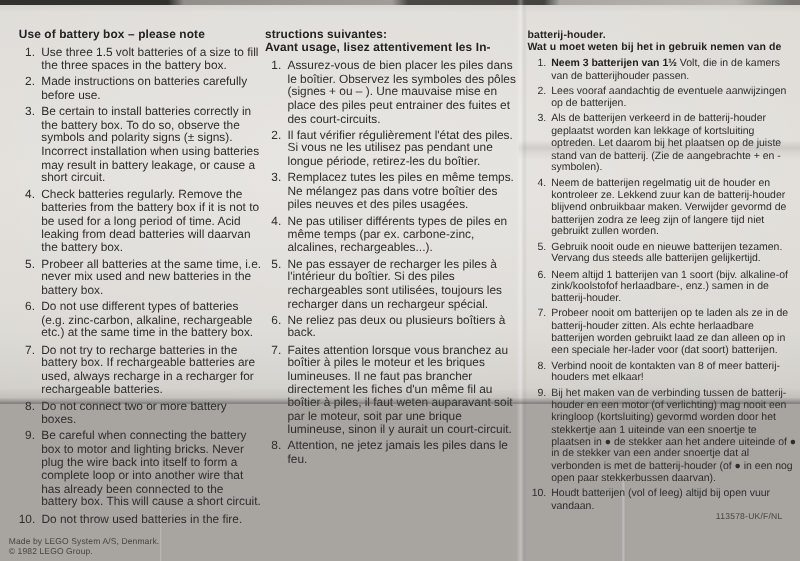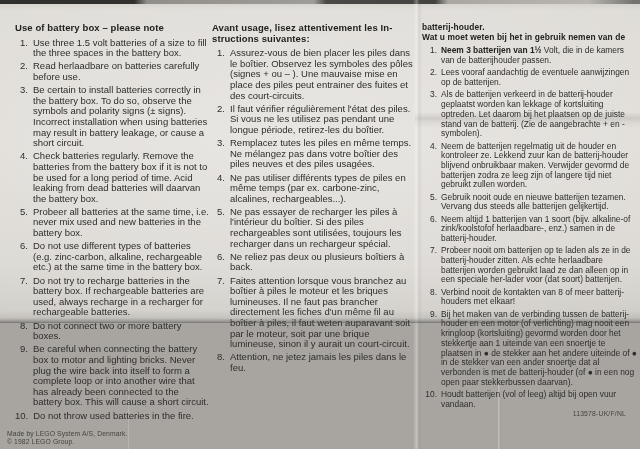--- a/index.html
+++ b/index.html
@@ -83,21 +83,21 @@
     <div class="heading">
         <div>Use of battery box – please note</div>
       </div>
     <div class="list">
         <div class="item">
           <span class="num">1.</span>
           <span class="txt">Use three 1.5 volt batteries of a size to fill the three spaces in the battery box.</span>
         </div>
         <div class="item">
           <span class="num">2.</span>
-          <span class="txt">Read herlaadbare on batteries carefully before use.</span>
+          <span class="txt">Made instructions on batteries carefully before use.</span>
         </div>
         <div class="item">
           <span class="num">3.</span>
           <span class="txt">Be certain to install batteries correctly in the battery box. To do so, observe the symbols and polarity signs (± signs). Incorrect installation when using batteries may result in battery leakage, or cause a short circuit.</span>
         </div>
         <div class="item">
           <span class="num">4.</span>
           <span class="txt">Check batteries regularly. Remove the batteries from the battery box if it is not to be used for a long period of time. Acid leaking from dead batteries will daarvan the battery box.</span>
         </div>
         <div class="item">
@@ -122,22 +122,22 @@
         </div>
         <div class="item">
           <span class="num">10.</span>
           <span class="txt">Do not throw used batteries in the fire.</span>
         </div>
       </div>
   </div>
 
   <div id="col-fr" class="col">
     <div class="heading">
+        <div>structions suivantes:</div>
         <div>Avant usage, lisez attentivement les In-</div>
-        <div>structions suivantes:</div>
       </div>
     <div class="list">
         <div class="item">
           <span class="num">1.</span>
           <span class="txt">Assurez-vous de bien placer les piles dans le boîtier. Observez les symboles des pôles (signes + ou – ). Une mauvaise mise en place des piles peut entrainer des fuites et des court-circuits.</span>
         </div>
         <div class="item">
           <span class="num">2.</span>
           <span class="txt">Il faut vérifier régulièrement l'état des piles. Si vous ne les utilisez pas pendant une longue période, retirez-les du boîtier.</span>
         </div>

